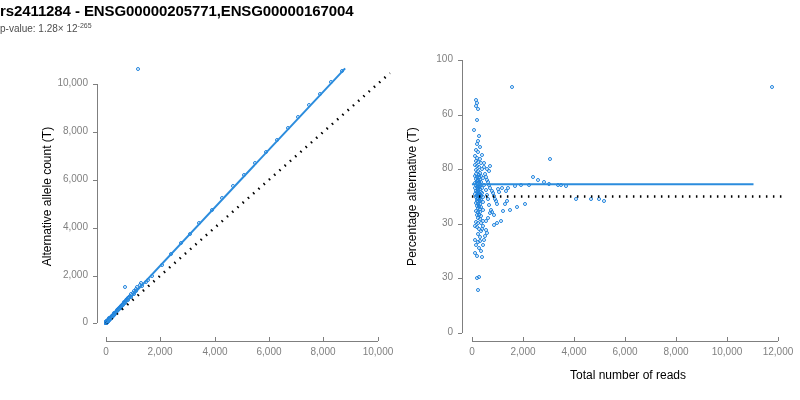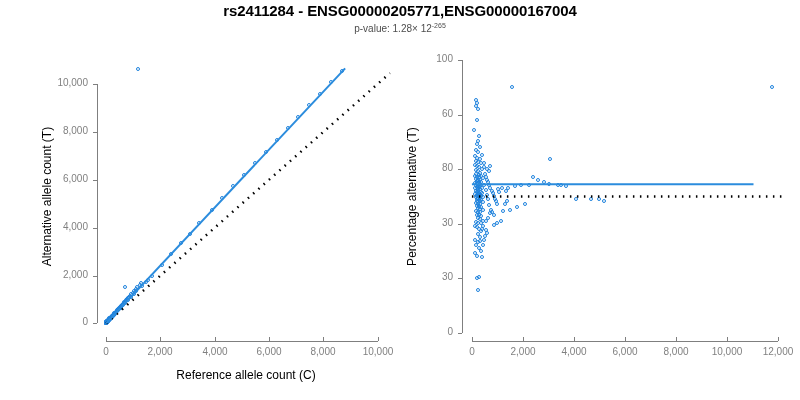--- a/index.html
+++ b/index.html
@@ -14,21 +14,20 @@
     background: #ffffff;
     font-family: "Liberation Sans", sans-serif;
     overflow: hidden;
   }
   
   #title-block {
     position: absolute;
     left: 0;
     top: 0;
     width: 800px;
-    text-align: center;
   }
   #plot-title {
     font-size: 15px;
     font-weight: bold;
     color: #000000;
     line-height: 18px;
     padding-top: 2px;
     letter-spacing: -0.1px;
   }
   #plot-subtitle {
@@ -367,21 +366,20 @@
         <div class="pt" style="left: 209.317px; top: 43.4789px;"></div>
         <div class="pt" style="left: 220.179px; top: 31.9842px;"></div>
         <div class="pt" style="left: 231.041px; top: 20.25px;"></div>
         <div class="pt" style="left: 241.904px; top: 8.99474px;"></div>
         <svg class="overlay" width="296" height="273">
           <line x1="8.146788990825689" y1="263.42105263157896" x2="291.92660550458714" y2="13.171052631578958" stroke="#000000" stroke-width="2.5" stroke-dasharray="1.5,5.5" stroke-linecap="butt"></line>
           <line x1="8.146788990825689" y1="263.42105263157896" x2="247.11926605504587" y2="8.429473684210535" stroke="#2b8cdd" stroke-width="2"></line>
         </svg>
       </div>
     <div class="axis-title axis-title-y" id="ytitle-left" style="left: 40px; top: 333px; width: 273px;">Alternative allele count (T)</div>
-    <div class="axis-title" id="xtitle-left" style="left: 98px; top: 368px; width: 296px;">Reference allele count (C)</div>
   </div>
 
   <div class="panel" id="panel-right">
     <div class="plot-area" id="area-right" style="left: 63px; top: 60px; width: 330px; height: 273px;">
         <div class="axis-line-y" style="left: -1px; top: 0px; height: 273px;"></div>
         <div class="axis-line-x" style="left: 8.91892px; top: 281px; width: 305.792px;"></div>
         <div class="tick-y" style="left: -5px; top: 273px;"></div>
         <div class="ticklabel ticklabel-y" style="right: 340px; top: 266px; width: 60px;">0</div>
         <div class="tick-y" style="left: -5px; top: 218px;"></div>
         <div class="ticklabel ticklabel-y" style="right: 340px; top: 211px; width: 60px;">30</div>
@@ -586,15 +584,16 @@
         <div class="pt" style="left: 15.3378px; top: 179.045px;"></div>
         <div class="pt" style="left: 17.6313px; top: 183.14px;"></div>
         <div class="pt" style="left: 16.1023px; top: 188.6px;"></div>
         <div class="pt" style="left: 17.1216px; top: 195.425px;"></div>
         <svg class="overlay" width="330" height="273">
           <line x1="8.91891891891892" y1="124.21499999999999" x2="290.50193050193053" y2="124.21499999999999" stroke="#2b8cdd" stroke-width="2"></line>
           <line x1="8.91891891891892" y1="136.5" x2="321.0810810810811" y2="136.5" stroke="#000000" stroke-width="2.5" stroke-dasharray="1.5,5.5" stroke-linecap="butt"></line>
         </svg>
       </div>
     <div class="axis-title axis-title-y" id="ytitle-right" style="left: 5px; top: 333px; width: 273px;">Percentage alternative (T)</div>
+    <div class="axis-title" id="xtitle-right" style="left: 63px; top: 368px; width: 330px;">Total number of reads</div>
   </div>
 
 </div>
 
 </body></html>

